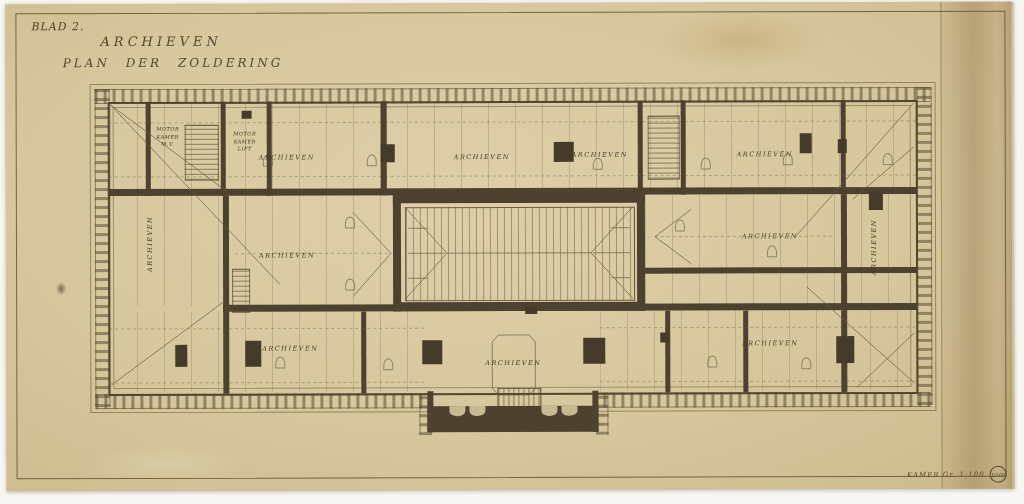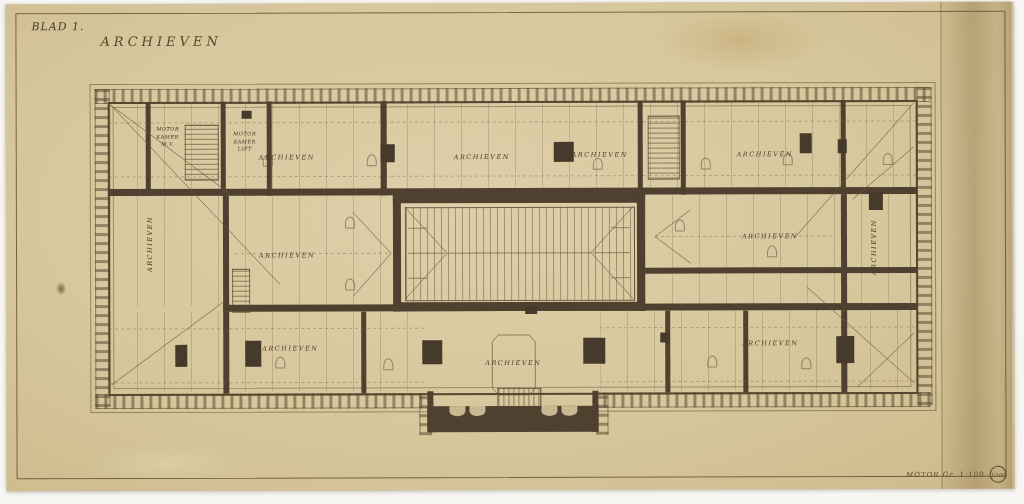--- a/index.html
+++ b/index.html
@@ -56,22 +56,23 @@
 </head>
 <body>
 
 <div class="sheet">
   <div class="edge-band"></div>
   <div class="stain tr"></div>
   <div class="stain spot"></div>
   <div class="stain bl"></div>
   <div class="frame"></div>
 
-  <div class="blad">BLAD 1.</div>
+  <div class="blad">BLAD 2.</div>
   <div class="t1">ARCHIEVEN</div>
+  <div class="t2">PLAN DER ZOLDERING</div>
 
   <div class="plan">
     <div class="outer-line"></div>
 
     <div class="dent" style="left:0;top:0;width:835px;height:13px"></div>
     <div class="dent v" style="left:0;top:0;width:13px;height:318px"></div>
     <div class="dent v" style="left:822px;top:0;width:13px;height:318px"></div>
     <div class="dent" style="left:0;top:305px;width:336px;height:13px"></div>
     <div class="dent" style="left:499px;top:305px;width:336px;height:13px"></div>
     <div class="dent v" style="left:324px;top:305px;width:10px;height:42px"></div>
@@ -208,16 +209,16 @@
     <div class="lbl v" style="left:55px;top:155px">ARCHIEVEN</div>
     <div class="lbl" style="left:192px;top:167px">ARCHIEVEN</div>
     <div class="lbl" style="left:675px;top:149px">ARCHIEVEN</div>
     <div class="lbl v" style="left:779px;top:160px">ARCHIEVEN</div>
     <div class="lbl" style="left:195px;top:260px">ARCHIEVEN</div>
     <div class="lbl" style="left:418px;top:275px">ARCHIEVEN</div>
     <div class="lbl" style="left:675px;top:256px">ARCHIEVEN</div>
   </div>
 
   <div class="scale">
-    <span class="txt">MOTOR Gr. 1:100</span>
+    <span class="txt">KAMER Gr. 1:100</span>
     <span class="circ">1/100</span>
   </div>
 </div>
 
 </body></html>

